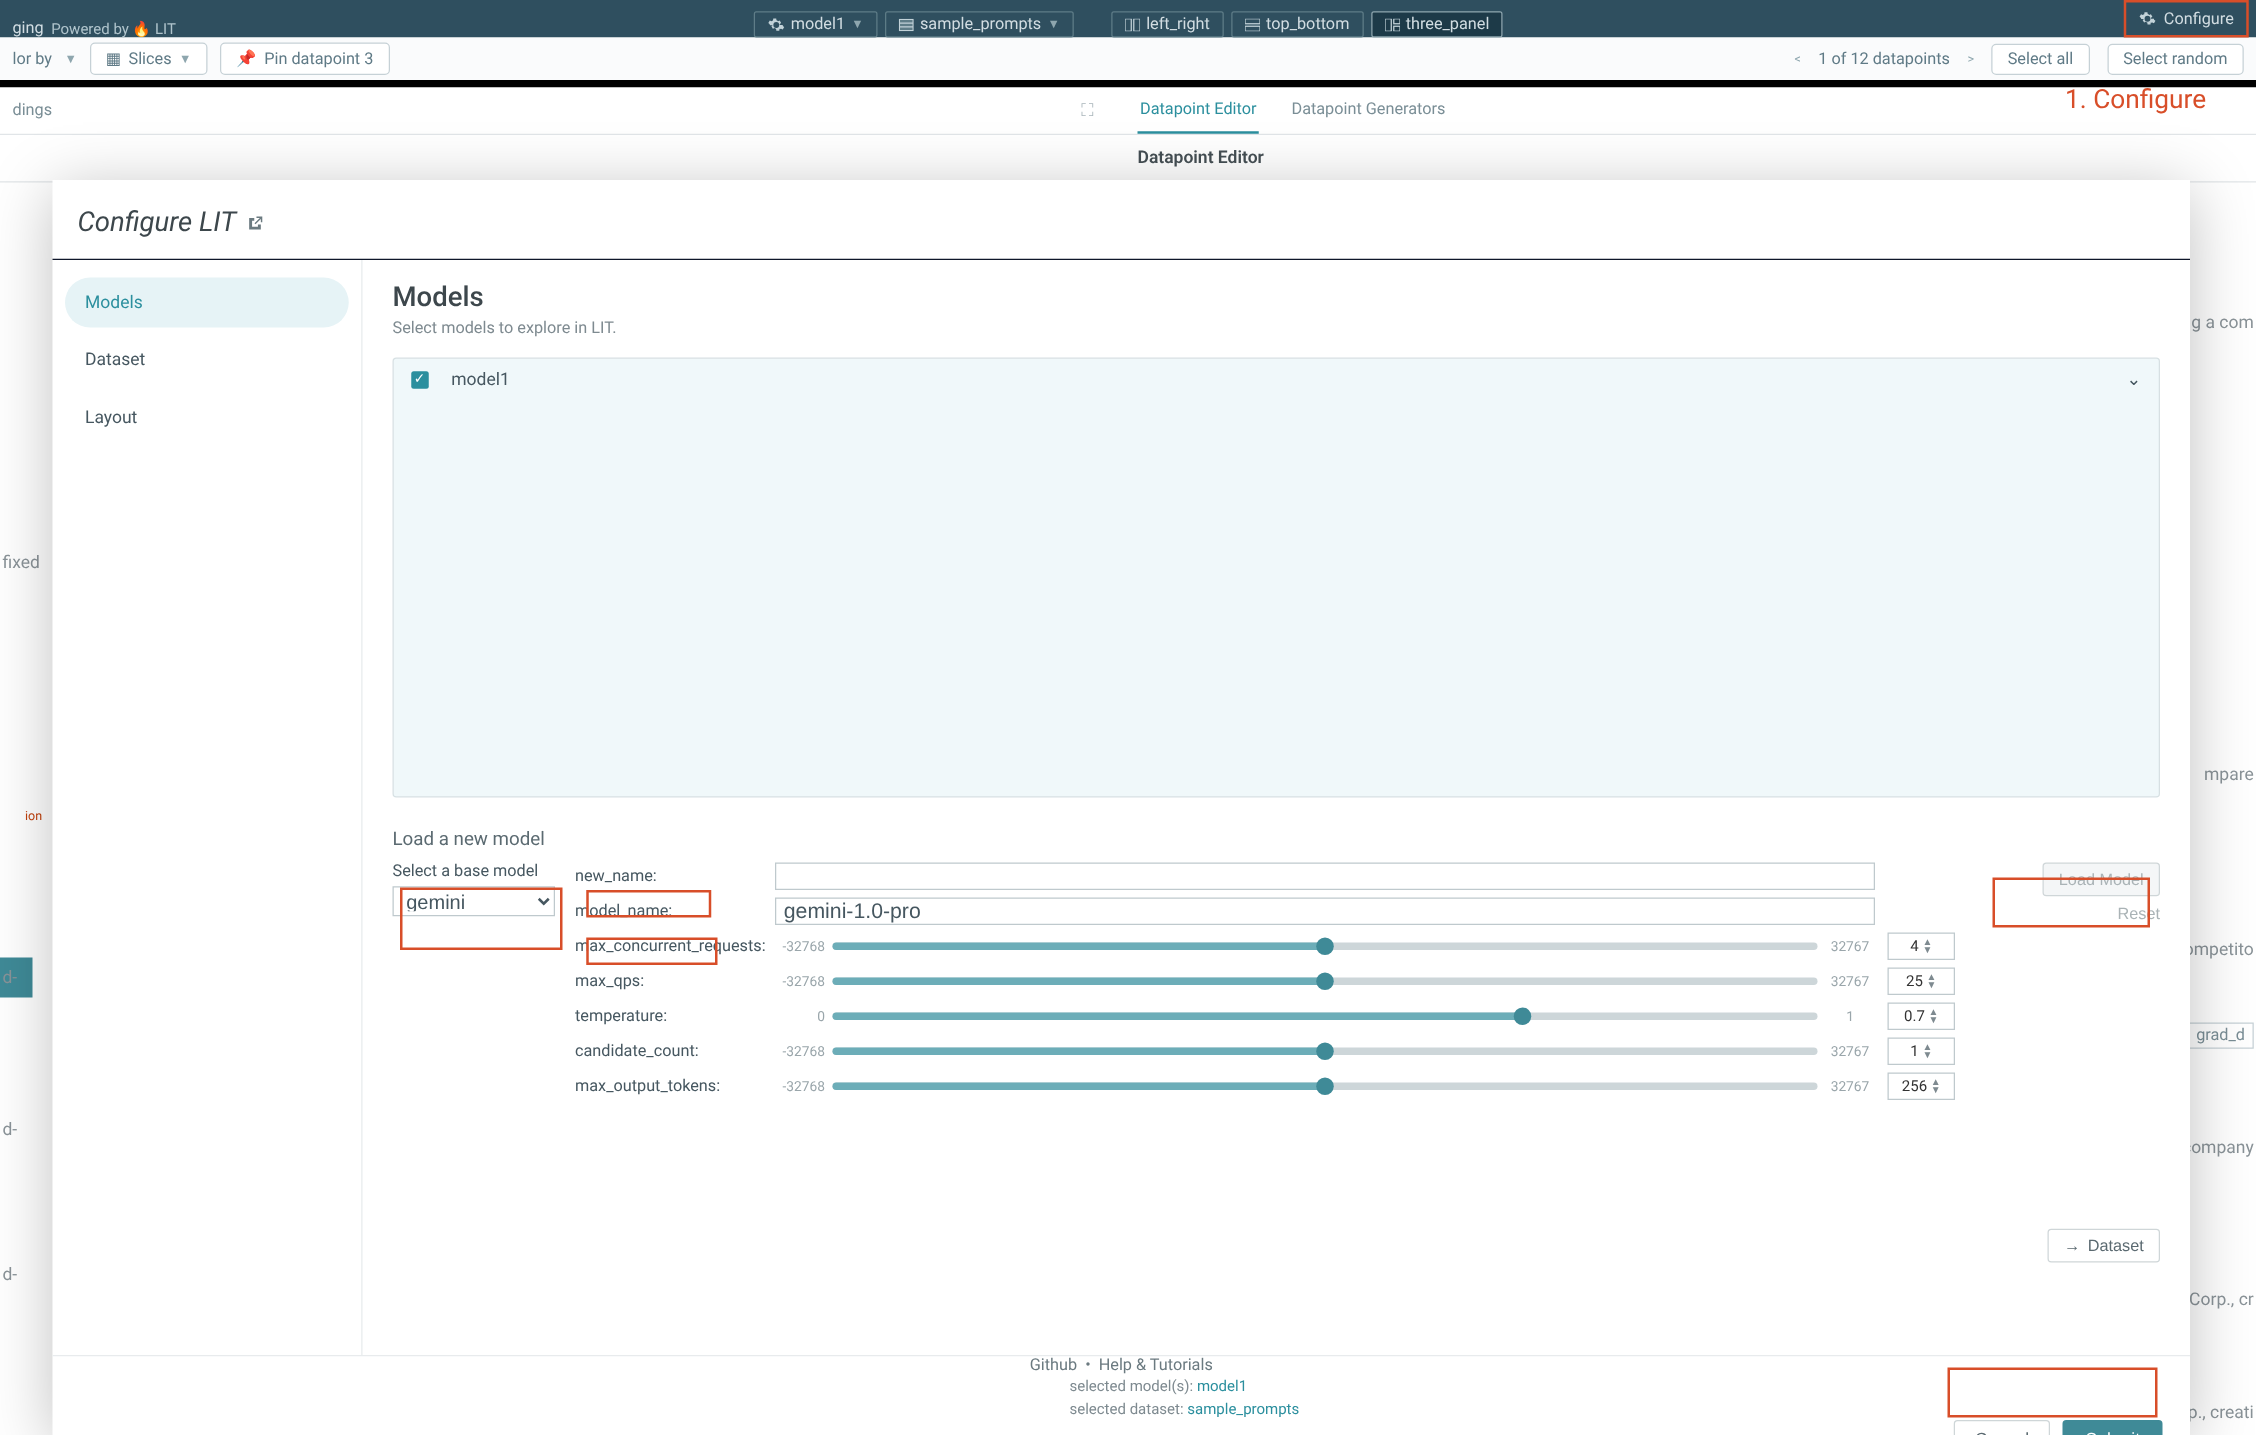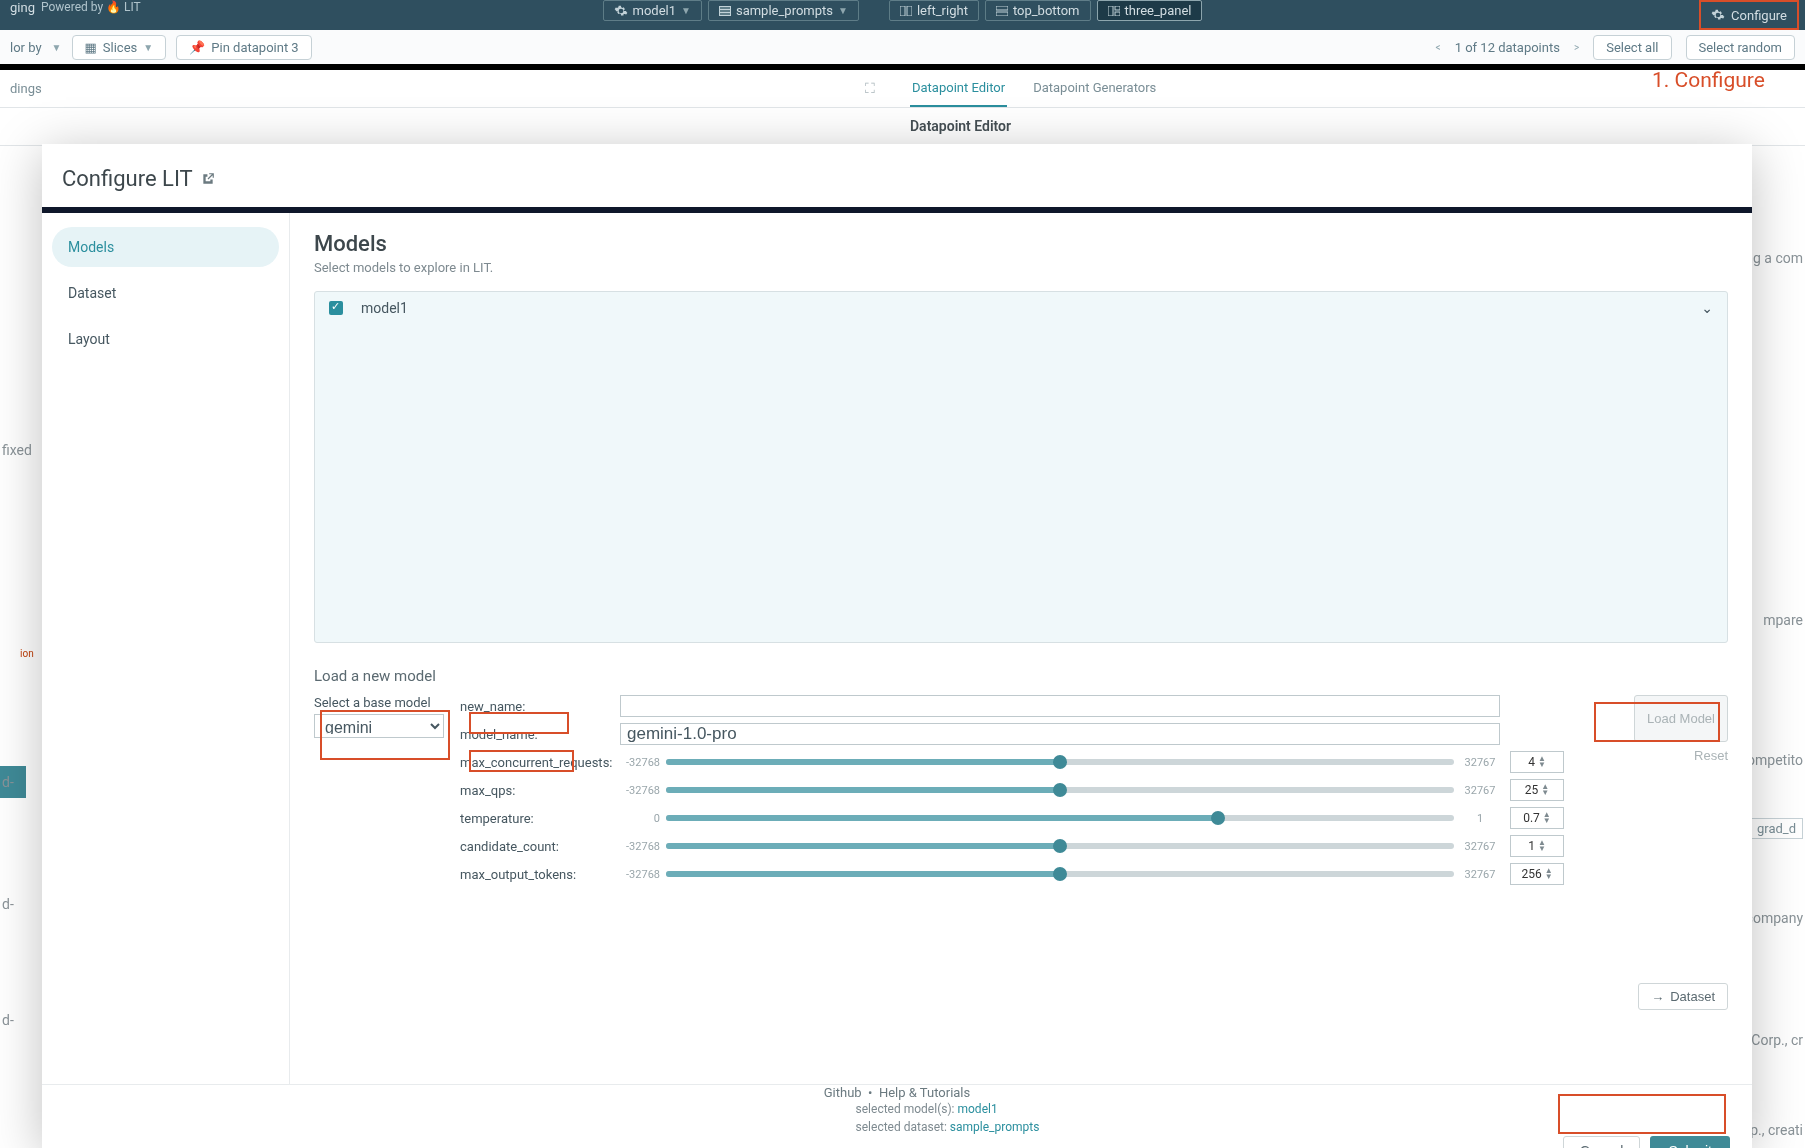--- a/index.html
+++ b/index.html
@@ -1,19 +1,19 @@
 <!DOCTYPE html>
 <html><head>
 <meta charset="utf-8">
 <style>
 * { box-sizing: border-box; margin: 0; padding: 0; }
 body { font-family: -apple-system, BlinkMacSystemFont, "Segoe UI", Roboto, sans-serif; font-size: 12px; color: #333; background: #fff; overflow: hidden; width: 1805px; height: 1148px; position: relative; }
 
 
-.topbar { background: #2f4f5f; height: 30px; display: flex; align-items: flex-start; color: #d2dde2; font-size: 13px; padding: 0 10px; }
+.topbar { background: #2f4f5f; height: 30px; display: flex; align-items: flex-end; color: #d2dde2; font-size: 13px; padding: 0 10px; }
 .topbar .powered { font-size: 12px; color: #b0c4cc; margin-left: 6px; }
 .topbar .center-chips { position: absolute; left: 50%; transform: translateX(-50%); display: flex; gap: 6px; align-items: center; }
 .chip { border: 1px solid #5f7d88; padding: 2px 10px; border-radius: 2px; display: flex; gap: 5px; align-items: center; color: #d2dde2; font-size: 13px; }
 .chip.active { background: #1d3a48; border-color: #8ea6ae; }
 .chip .mini-icon { width: 12px; height: 10px; }
 .topbar .configure-box { position: absolute; right: 6px; top: 0; height: 30px; display: flex; align-items: center; gap: 6px; padding: 0 10px; border: 2.5px solid #d84e29; }
 .gear-icon { width: 14px; height: 14px; }
 
 
 .secondbar { background: #fafbfc; height: 40px; border-bottom: 6px solid #000000; display: flex; align-items: center; padding: 0 10px; gap: 10px; color: #5f7a86; font-size: 13px; }
@@ -35,21 +35,21 @@
 
 
 .left-teal { position: absolute; left: 0; top: 766px; width: 26px; height: 32px; background: #3f8a97; }
 
 
 .annot { position: absolute; color: #d84e29; font-size: 21px; white-space: nowrap; pointer-events: none; }
 .redbox { position: absolute; border: 2.5px solid #d84e29; pointer-events: none; }
 
 
 .modal { position: absolute; left: 42px; top: 144px; width: 1710px; height: 1004px; background: #fff; box-shadow: 0 8px 48px rgba(0,0,0,0.25); display: flex; flex-direction: column; }
-.modal-header { padding: 22px 20px 16px; border-bottom: 6px solid #0f172a; }
+.modal-header { padding: 22px 20px 16px; border-bottom: 1px solid #0f172a; font-style: italic; }
 .modal-title { font-size: 22px; color: #3d474c; display: flex; align-items: center; gap: 8px; }
 .ext-icon { width: 14px; height: 14px; }
 
 .modal-body { flex: 1; display: flex; min-height: 0; }
 .sidebar { width: 248px; border-right: 1px solid #e8ebed; padding: 14px 10px; }
 .sidebar-item { padding: 12px 16px; border-radius: 20px; color: #465760; font-size: 14px; margin-bottom: 6px; cursor: pointer; }
 .sidebar-item.active { background: #e6f3f6; color: #2b8f9e; }
 
 .main { flex: 1; padding: 18px 24px 8px; display: flex; flex-direction: column; min-height: 0; position: relative; }
 .main h2 { font-size: 22px; color: #3d474c; font-weight: 500; margin-bottom: 4px; }
@@ -78,21 +78,21 @@
 .slider-wrap { flex: 1; max-width: 880px; display: flex; align-items: center; gap: 6px; }
 .minmax { font-size: 11px; color: #9aa6ab; width: 40px; text-align: right; }
 .minmax.max { text-align: center; }
 .slider-track { flex: 1; height: 6px; background: #cdd6d9; border-radius: 3px; position: relative; }
 .slider-fill { position: absolute; left: 0; top: 0; height: 100%; background: #6cadb8; border-radius: 3px; }
 .slider-thumb { position: absolute; top: 50%; width: 14px; height: 14px; background: #3f8a97; border-radius: 50%; transform: translate(-50%, -50%); }
 .num-box { width: 54px; height: 22px; border: 1px solid #bfc9cd; font-size: 12px; text-align: center; display: flex; align-items: center; justify-content: center; gap: 3px; flex-shrink: 0; }
 .stepper { font-size: 8px; line-height: 6px; color: #7e8a90; }
 
 .actions-col { width: 110px; display: flex; flex-direction: column; gap: 6px; align-items: flex-end; }
-.load-btn { border: 1px solid #cfd6d8; background: #f4f6f7; color: #aab3b6; padding: 15px 12px; border-radius: 3px; font-size: 13px; }
+.load-btn { border: 1px solid #cfd6d8; background: #f4f6f7; color: #aab3b6; padding: 5px 12px; border-radius: 3px; font-size: 13px; }
 .reset-btn { color: #aab3b6; font-size: 13px; border: none; background: none; }
 
 .dataset-btn-row { position: absolute; right: 24px; bottom: 74px; }
 .ds-btn { border: 1px solid #cfd6d8; background: #fff; border-radius: 3px; padding: 5px 12px; font-size: 13px; color: #5b6a71; display: inline-flex; align-items: center; gap: 6px; }
 
 .modal-footer { border-top: 1px solid #e8ebed; height: 64px; display: flex; align-items: center; padding: 0 22px; flex-direction: column; }
 .footer-left { font-size: 13px; color: #6b7a80; }
 .footer-left a { color: #6b7a80; text-decoration: none; }
 .footer-center { margin-left: 101px; font-size: 12px; color: #7e8a90; line-height: 1.5; }
 .footer-center .linkish { color: #2b8f9e; }

